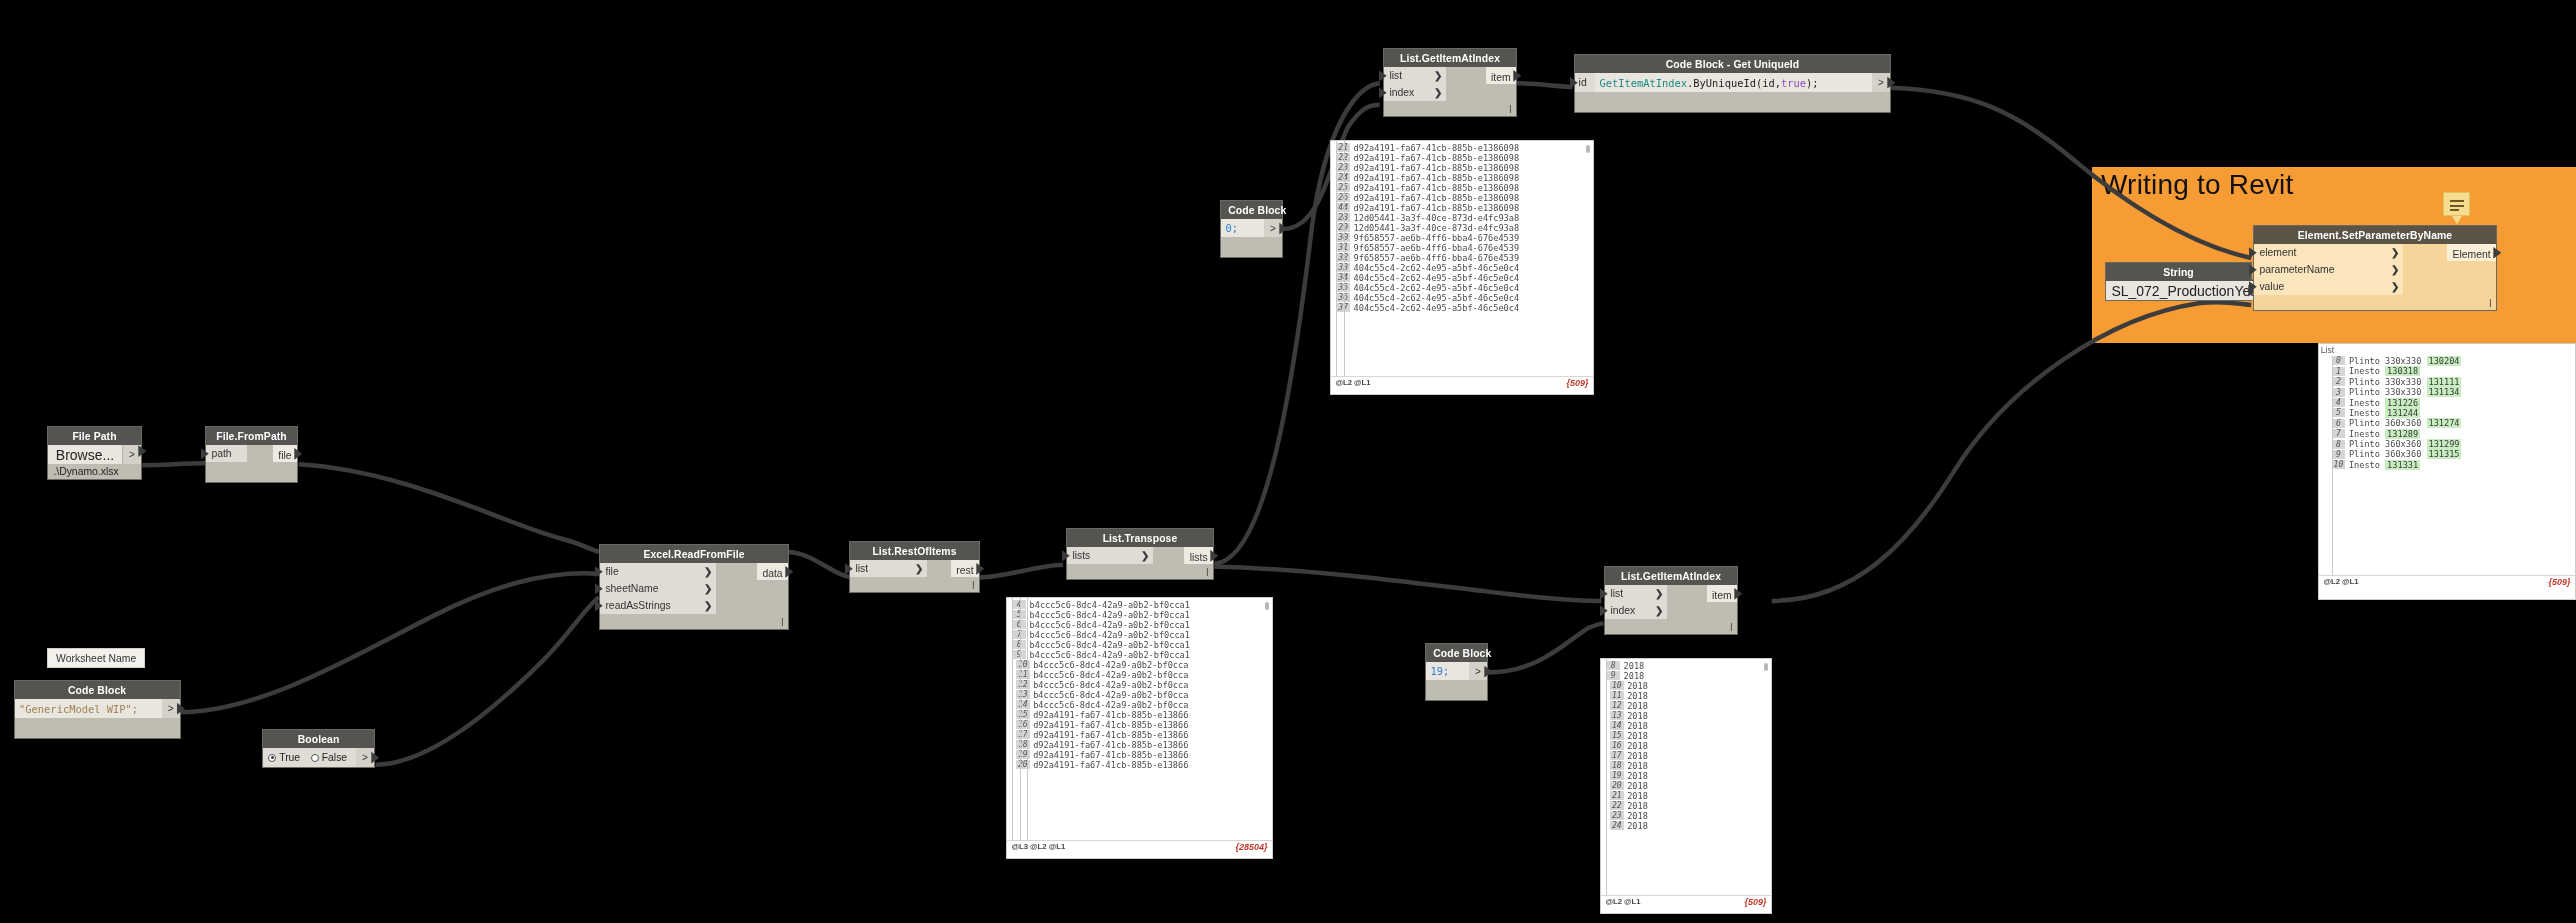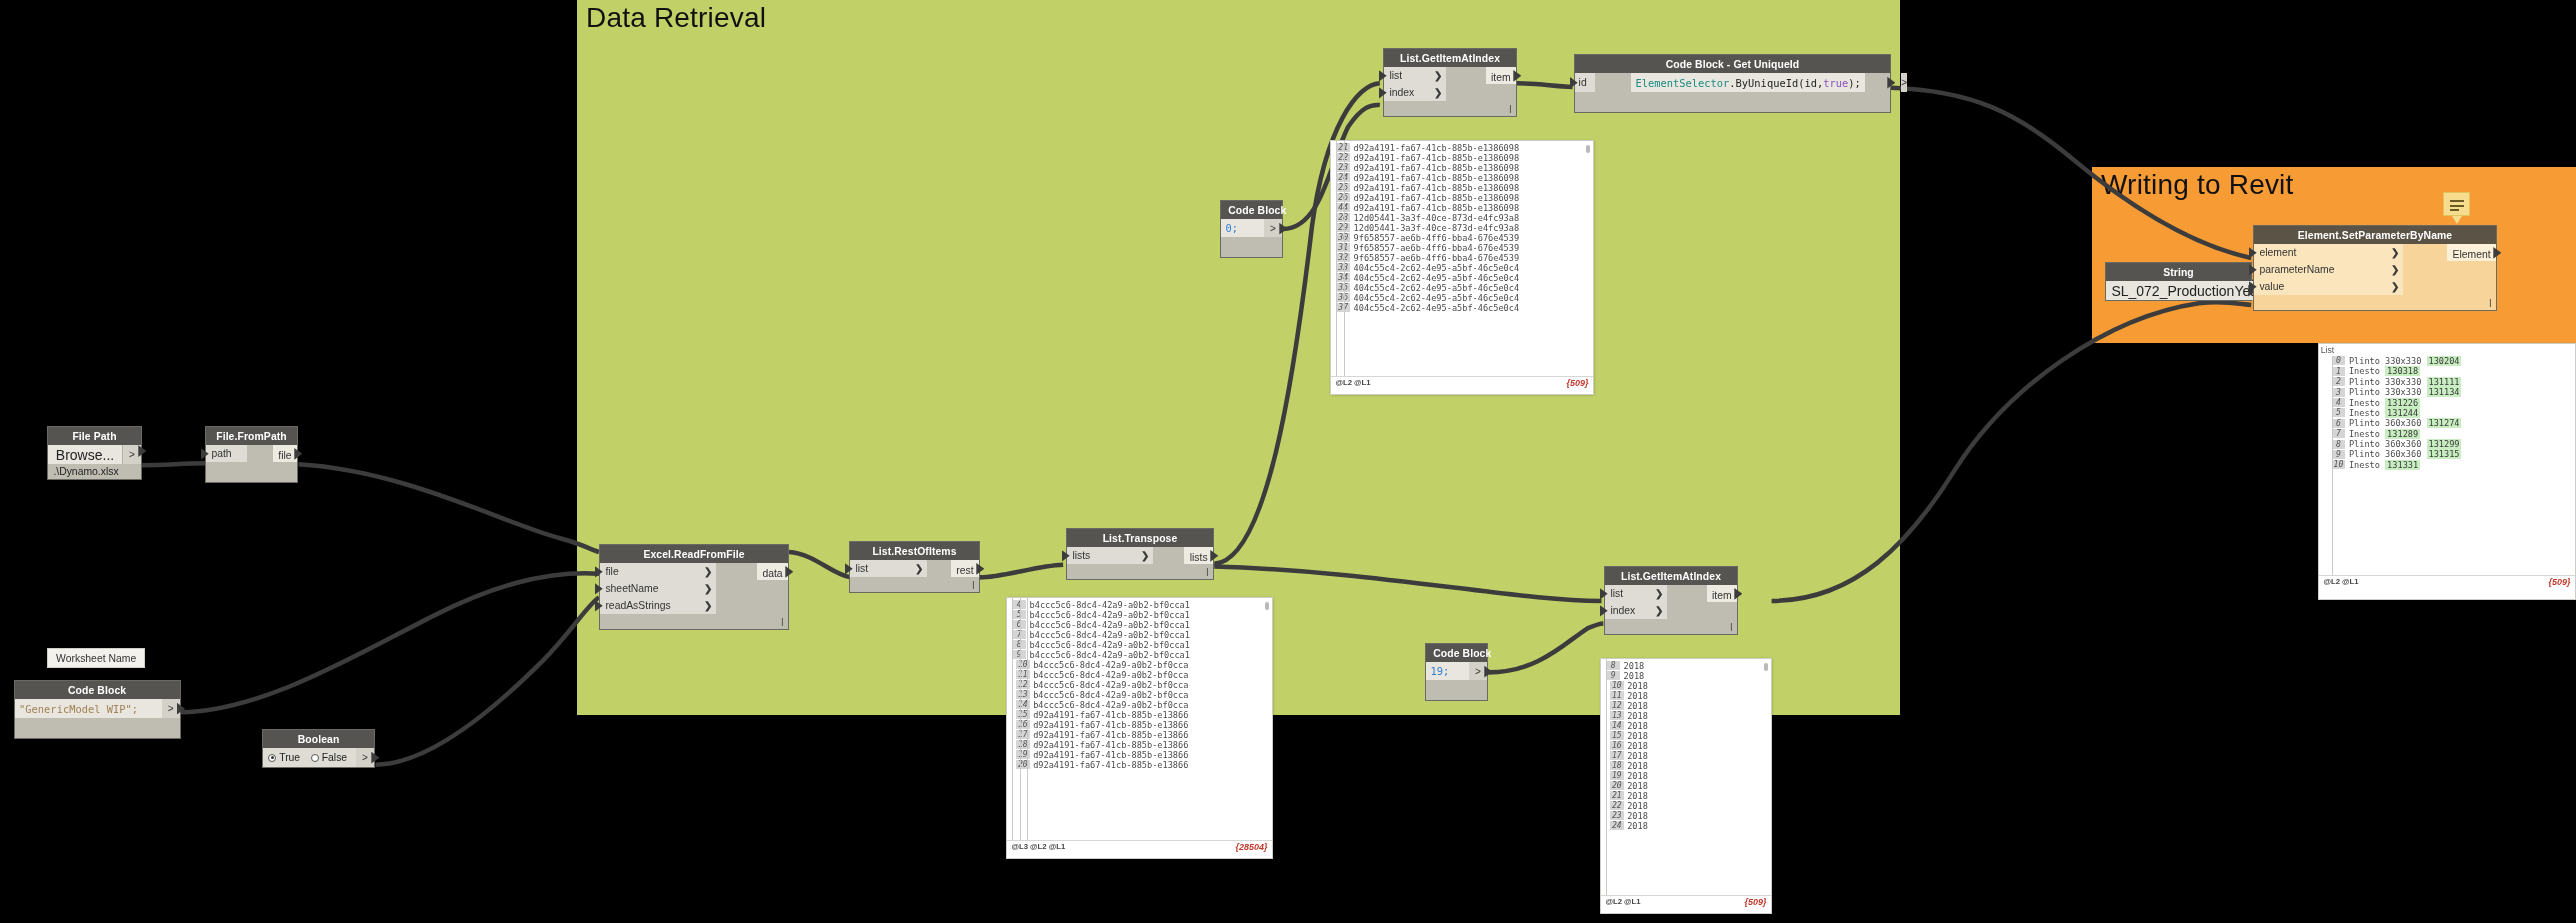--- a/index.html
+++ b/index.html
@@ -151,23 +151,20 @@
   }
   .bubble i {
     position:absolute; left:6.3px; height:1.8px; background:#6b5a24; display:block;
   }
 </style>
 </head>
 <body>
 
 <div id="canvas">
 
-  <div class="group" style="left:577px;top:0px;width:1323px;height:715px;background:#c1d167;">
-    <div class="group-title">Data Retrieval</div>
-  </div>
 
 
   <div class="group" style="left:2092px;top:167px;width:484px;height:176px;background:#f79c35;">
     <div class="group-title">Writing to Revit</div>
   </div>
 
   <svg class="wires" viewBox="0 0 2847 1021" width="2576" height="924">
 
     <path d="M157,514 C185,514 200,512 227,512"></path>
 
@@ -393,27 +390,27 @@
       </div>
       <div class="node-foot">
         <span class="lacing">l</span>
       </div>
     </div>
   </div>
 
   <div class="node" style="left:1574px;top:54px;width:317px;">
     <div class="node-header">Code Block - Get UniqueId</div>
     <div class="node-body">
-      <div class="valuerow" style="position:relative;height:19px;gap:36px;">
+      <div class="valuerow" style="position:relative;height:19px;">
         <span class="dot-in" style="top:3.6px;"></span>
         <div class="port-in" style="flex:0 0 20px;padding:0.9px 3.6px;">
           <span>id</span>
         </div>
         <div class="cb-code">
-          <span class="tok-cls">ElementSelector</span>
+          <span class="tok-cls">GetItemAtIndex</span>
             <span class="tok-pl">.ByUniqueId(id,</span>
             <span class="tok-kw">true</span>
             <span class="tok-pl">);</span>
         </div>
         <div class="outbtn">&gt;</div>
         <span class="dot-out" style="top:3.6px;"></span>
       </div>
       <div class="node-foot" style="height:20px;"></div>
     </div>
   </div>

